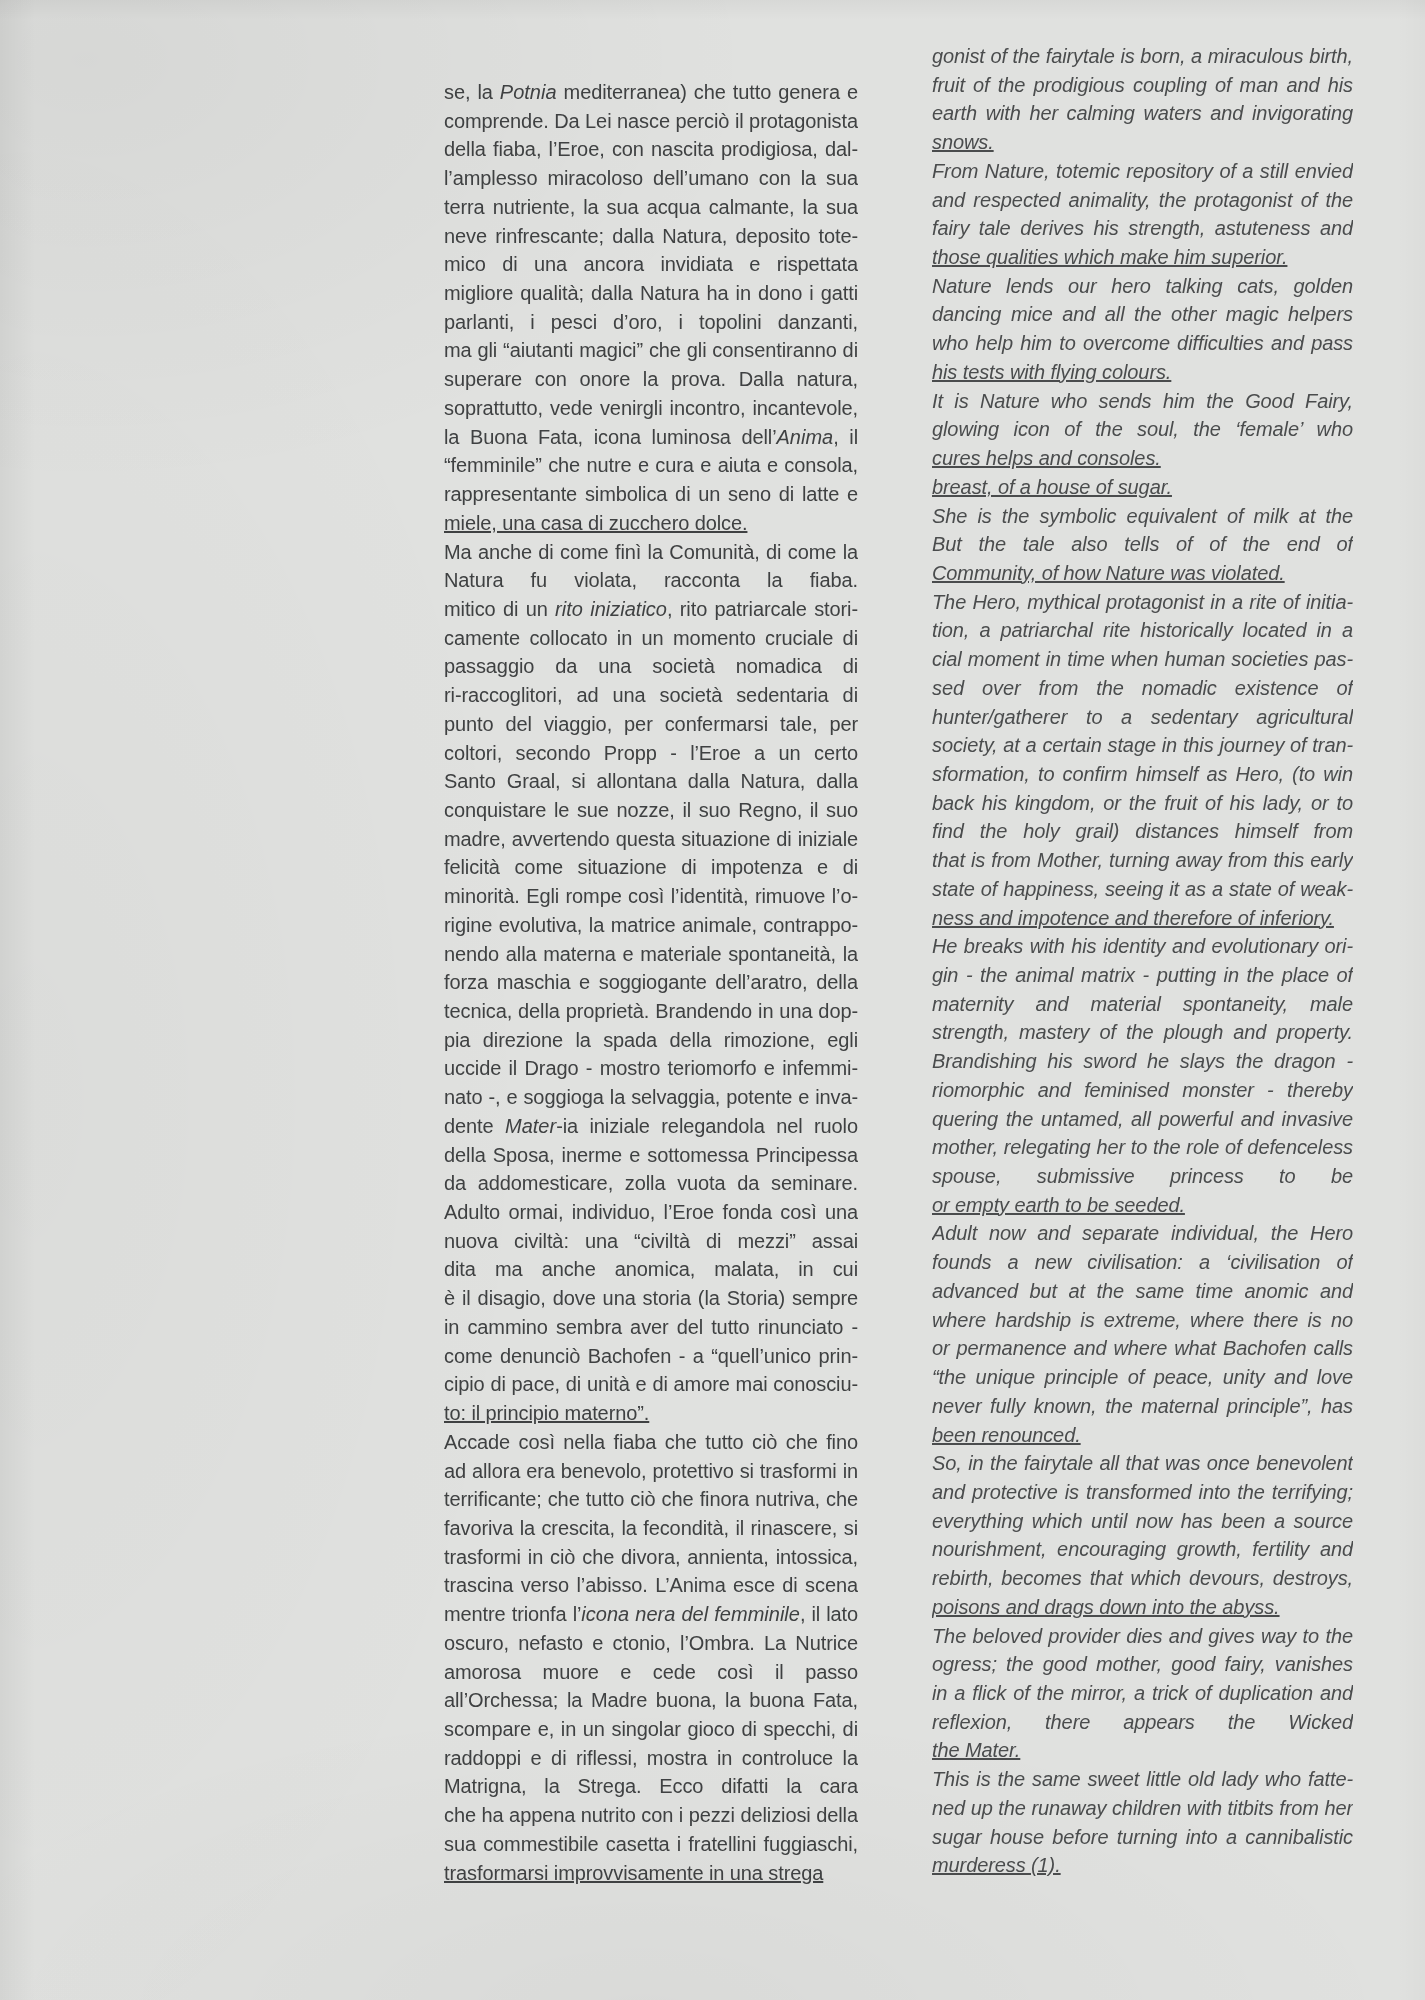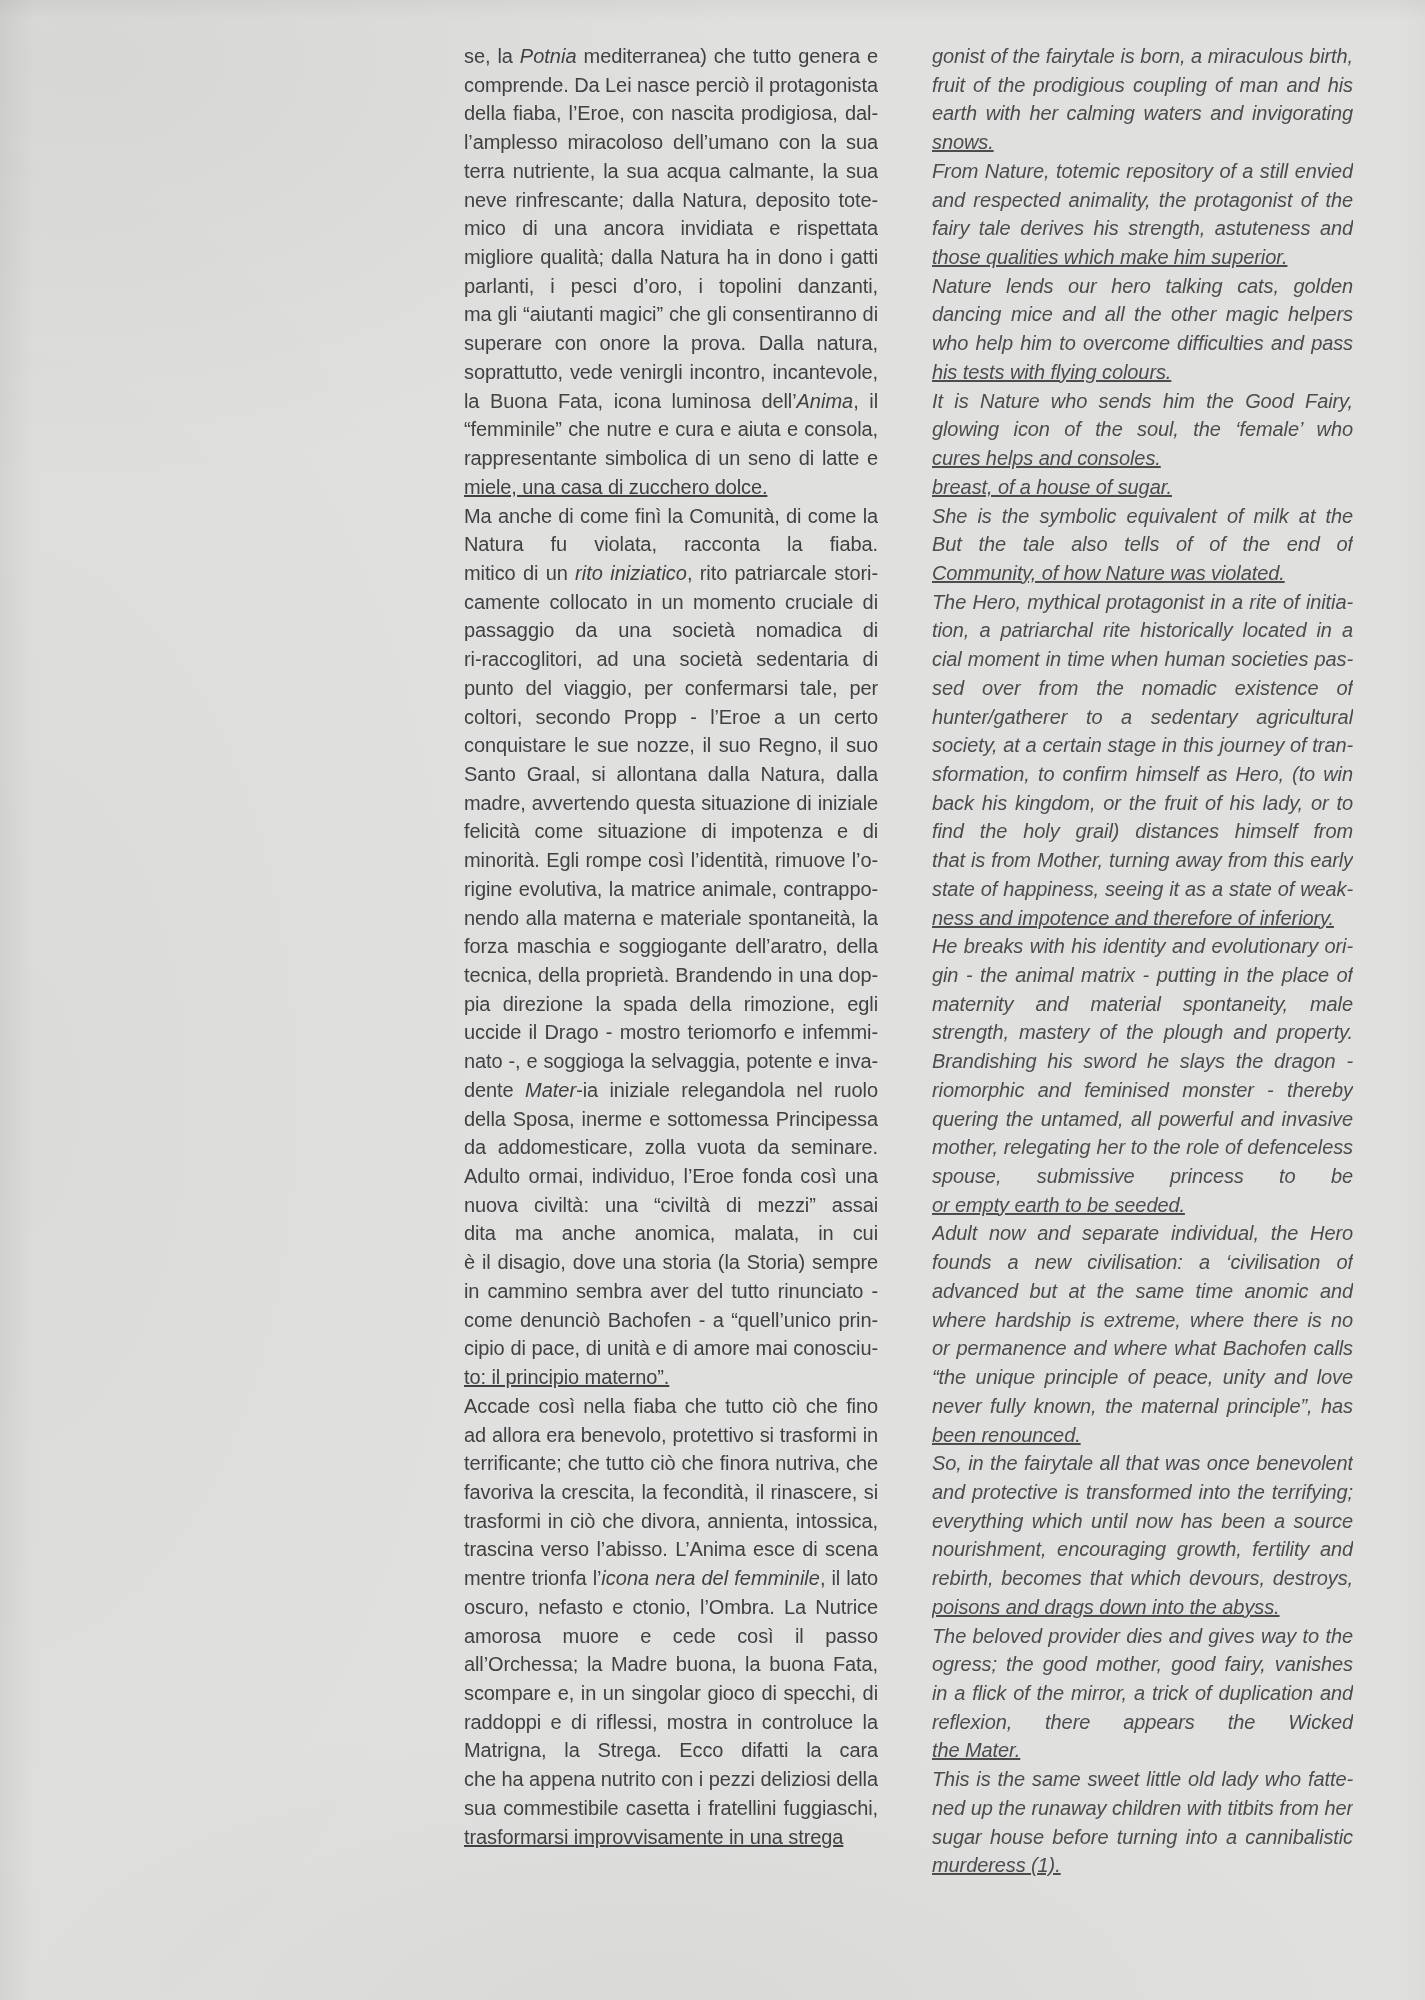--- a/index.html
+++ b/index.html
@@ -18,22 +18,23 @@
       var(--paper, #e0e1df);
   }
   .page {
     position: absolute; inset: 0;
   }
   .col {
     position: absolute;
     top: 42px;
   }
   .col-left {
-    left: 464px; width: 414px;
+    left: 444px; width: 414px;
     color: var(--ink, #3f4142);
+    margin-top: 36px;
   }
   .col-right {
     left: 932px; width: 421px;
     color: var(--ink-italic, #4a4c4d);
     font-style: italic;
   }
   .line {
     height: 28.72px;
     line-height: 28.72px;
     font-size: 20px;
@@ -74,22 +75,22 @@
       <div class="line">rappresentante simbolica di un seno di latte e</div>
       <div class="line para-end">miele, una casa di zucchero dolce.</div>
       <div class="line">Ma anche di come finì la Comunità, di come la</div>
       <div class="line">Natura fu violata, racconta la fiaba. Protagonista</div>
       <div class="line">mitico di un <em>rito iniziatico</em>, rito patriarcale stori-</div>
       <div class="line">camente collocato in un momento cruciale di</div>
       <div class="line">passaggio da una società nomadica di cacciato-</div>
       <div class="line">ri-raccoglitori, ad una società sedentaria di agri-</div>
       <div class="line">punto del viaggio, per confermarsi tale, per</div>
       <div class="line">coltori, secondo Propp - l’Eroe a un certo</div>
+      <div class="line">Santo Graal, si allontana dalla Natura, dalla</div>
       <div class="line">conquistare le sue nozze, il suo Regno, il suo</div>
-      <div class="line">Santo Graal, si allontana dalla Natura, dalla</div>
       <div class="line">madre, avvertendo questa situazione di iniziale</div>
       <div class="line">felicità come situazione di impotenza e di</div>
       <div class="line">minorità. Egli rompe così l’identità, rimuove l’o-</div>
       <div class="line">rigine evolutiva, la matrice animale, contrappo-</div>
       <div class="line">nendo alla materna e materiale spontaneità, la</div>
       <div class="line">forza maschia e soggiogante dell’aratro, della</div>
       <div class="line">tecnica, della proprietà. Brandendo in una dop-</div>
       <div class="line">pia direzione la spada della rimozione, egli</div>
       <div class="line">uccide il Drago - mostro teriomorfo e infemmi-</div>
       <div class="line">nato -, e soggioga la selvaggia, potente e inva-</div>

